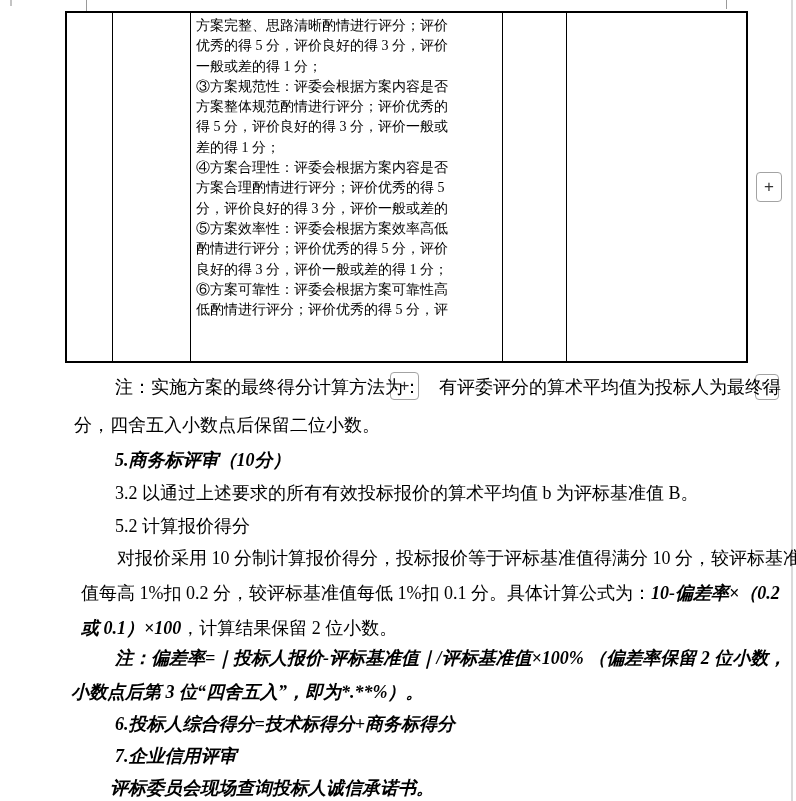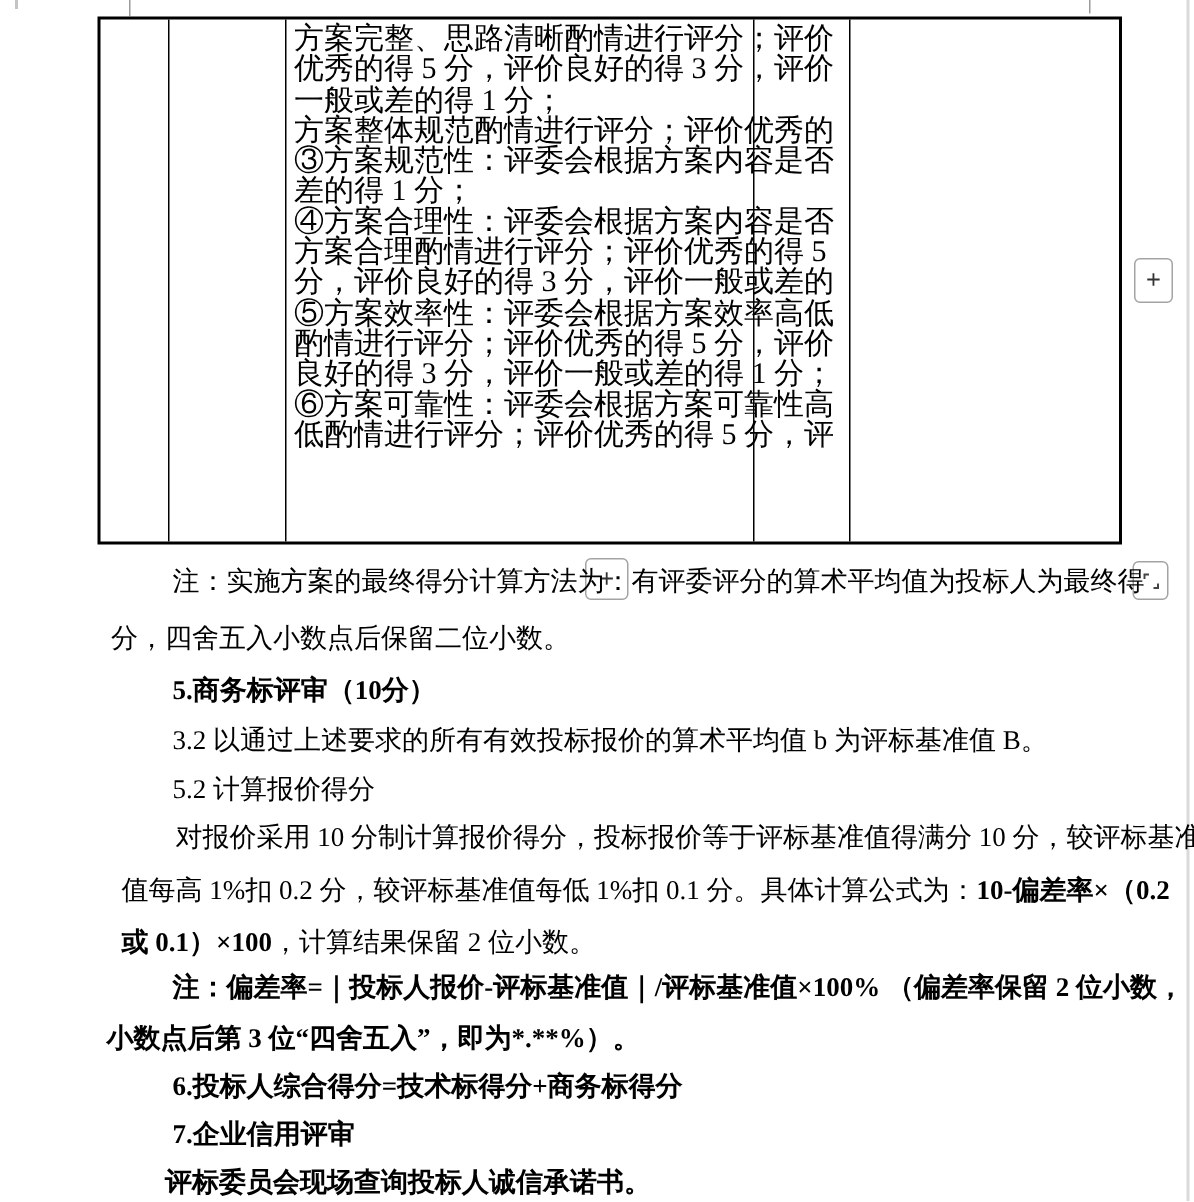--- a/index.html
+++ b/index.html
@@ -15,36 +15,36 @@
     border:2px solid #000; background:#fff;
   }
   .vdiv { position:absolute; top:0; bottom:0; width:1px; background:#000; }
   .vdiv.c1 { left:45px; }
   .vdiv.c2 { left:123px; }
   .vdiv.c3 { left:435px; }
   .vdiv.c4 { left:499px; }
   .cell-region { position:absolute; top:0; bottom:0; }
   .criteria-text {
     position:absolute; left:129px; top:3px; width:305px;
-    font-size:20px; line-height:20.3px;
+    font-size:14px; line-height:20.3px;
   }
   .tline { white-space:nowrap; }
 
   
   .remnant { position:absolute; background:#9a9a9a; width:1px; }
   .remnant.r1 { left:86px; top:0; height:11px; }
   .remnant.r2 { left:726px; top:0; height:9px; }
   .edge-left { position:absolute; left:10px; top:0; width:2px; height:6px; background:#c4c4c4; }
   .edge-right { position:absolute; left:791px; top:0; width:2px; height:801px; background:#dadada; }
 
   
   .line {
     position:absolute; white-space:nowrap; font-size:18px; line-height:20px;
   }
-  .b { font-weight:bold; }
+  .b { font-weight:bold;font-style:italic; }
 
   
   .ov-btn {
     position:absolute; box-sizing:border-box;
     border:1px solid #a3a3a3; border-radius:4px; background:#ffffff;
     display:flex; align-items:center; justify-content:center;
     font-family:"Liberation Sans","DejaVu Sans",sans-serif;
     color:#333; padding:0; cursor:pointer;
   }
   .plus-right { left:756px; top:172px; width:26px; height:30px; font-size:17px; }
@@ -69,22 +69,23 @@
 
     <div class="cell-region" style="left:0;width:45px;"></div>
     <div class="cell-region" style="left:46px;width:77px;"></div>
     <div class="cell-region" style="left:436px;width:63px;"></div>
     <div class="cell-region" style="left:500px;width:179px;"></div>
 
     <div class="criteria-text">
         <div class="tline">方案完整、思路清晰酌情进行评分；评价</div>
         <div class="tline">优秀的得 5 分，评价良好的得 3 分，评价</div>
         <div class="tline">一般或差的得 1 分；</div>
+        <div class="tline">③方案规范性：评委会根据方案内容是否</div>
         <div class="tline">方案整体规范酌情进行评分；评价优秀的</div>
-        <div class="tline">③方案规范性：评委会根据方案内容是否</div>
+        <div class="tline">得 5 分，评价良好的得 3 分，评价一般或</div>
         <div class="tline">差的得 1 分；</div>
         <div class="tline">④方案合理性：评委会根据方案内容是否</div>
         <div class="tline">方案合理酌情进行评分；评价优秀的得 5</div>
         <div class="tline">分，评价良好的得 3 分，评价一般或差的</div>
         <div class="tline">⑤方案效率性：评委会根据方案效率高低</div>
         <div class="tline">酌情进行评分；评价优秀的得 5 分，评价</div>
         <div class="tline">良好的得 3 分，评价一般或差的得 1 分；</div>
         <div class="tline">⑥方案可靠性：评委会根据方案可靠性高</div>
         <div class="tline">低酌情进行评分；评价优秀的得 5 分，评</div>
       </div>
@@ -97,21 +98,21 @@
   <button class="ov-btn expand-btn">
     <span style="display:flex;">
       <svg width="13" height="13" viewBox="0 0 13 13">
         <path d="M2 5 L2 2 L5 2" fill="none" stroke="#444" stroke-width="1.3"></path>
         <path d="M11 8 L11 11 L8 11" fill="none" stroke="#444" stroke-width="1.3"></path>
       </svg>
     </span>
   </button>
 
   <div class="line" style="left:115px; top:377px;">注：实施方案的最终得分计算方法为：</div>
-  <div class="line" style="left:421px; top:377px;">有评委评分的算术平均值为投标人为最终得</div>
+  <div class="line" style="left:439px; top:377px;">有评委评分的算术平均值为投标人为最终得</div>
   <div class="line" style="left:74px; top:415px;">分，四舍五入小数点后保留二位小数。</div>
 
   <div class="line b" style="left:115px; top:450px;">5.商务标评审（10分）</div>
 
   <div class="line" style="left:115px; top:483px;">3.2 以通过上述要求的所有有效投标报价的算术平均值 b 为评标基准值 B。</div>
 
   <div class="line" style="left:115px; top:516px;">5.2 计算报价得分</div>
 
   <div class="line" style="left:117px; top:548px;">对报价采用 10 分制计算报价得分，投标报价等于评标基准值得满分 10 分，较评标基准</div>
 

